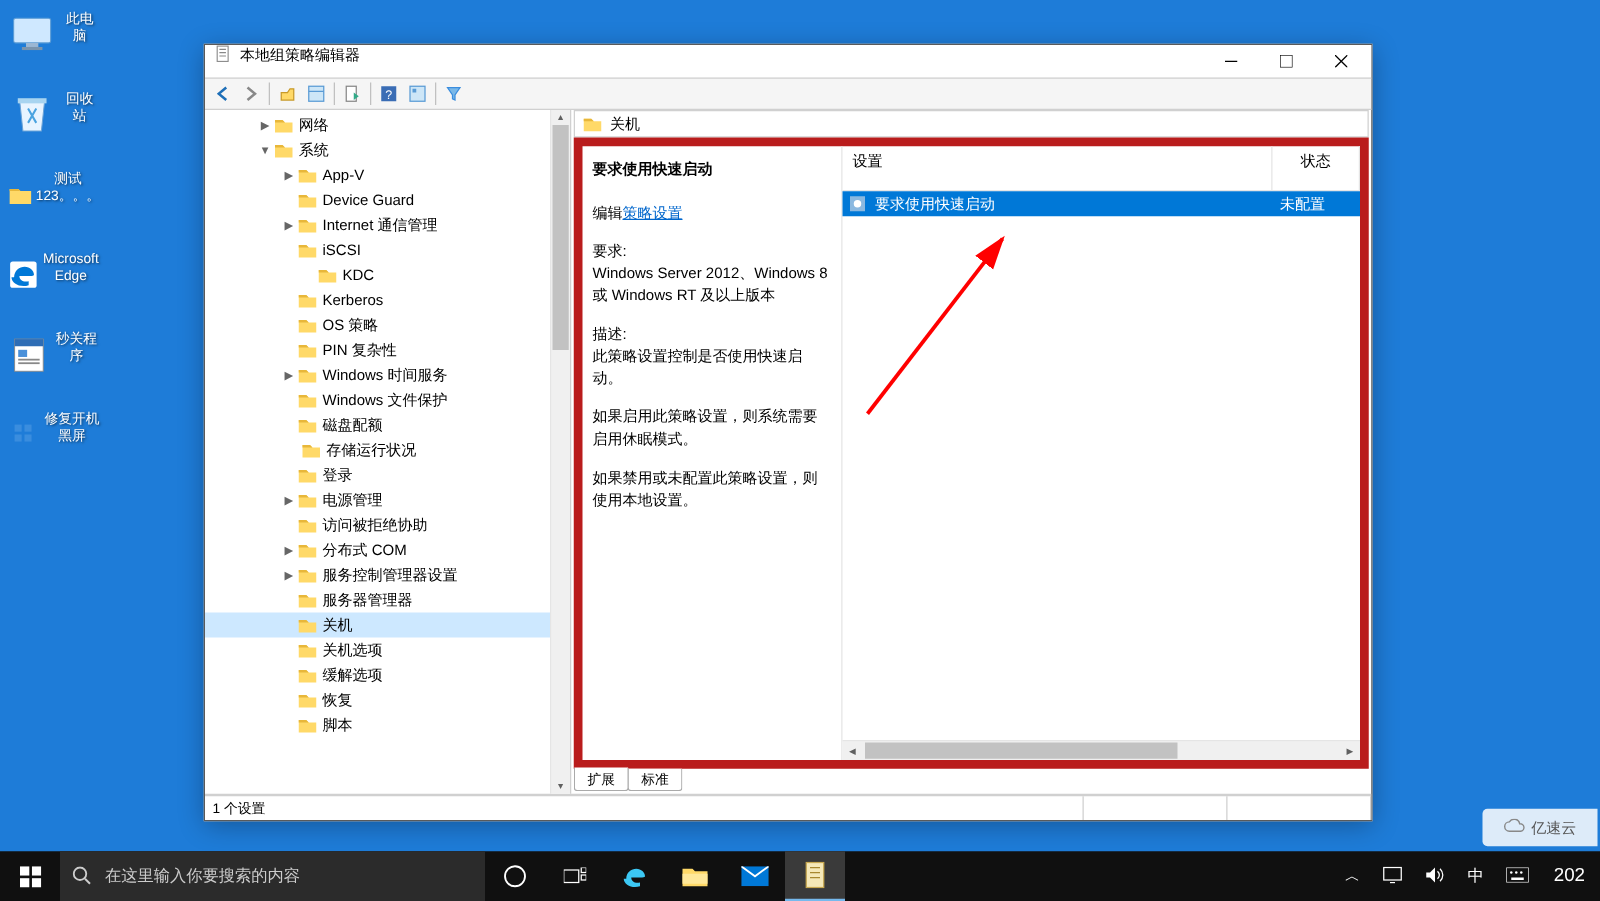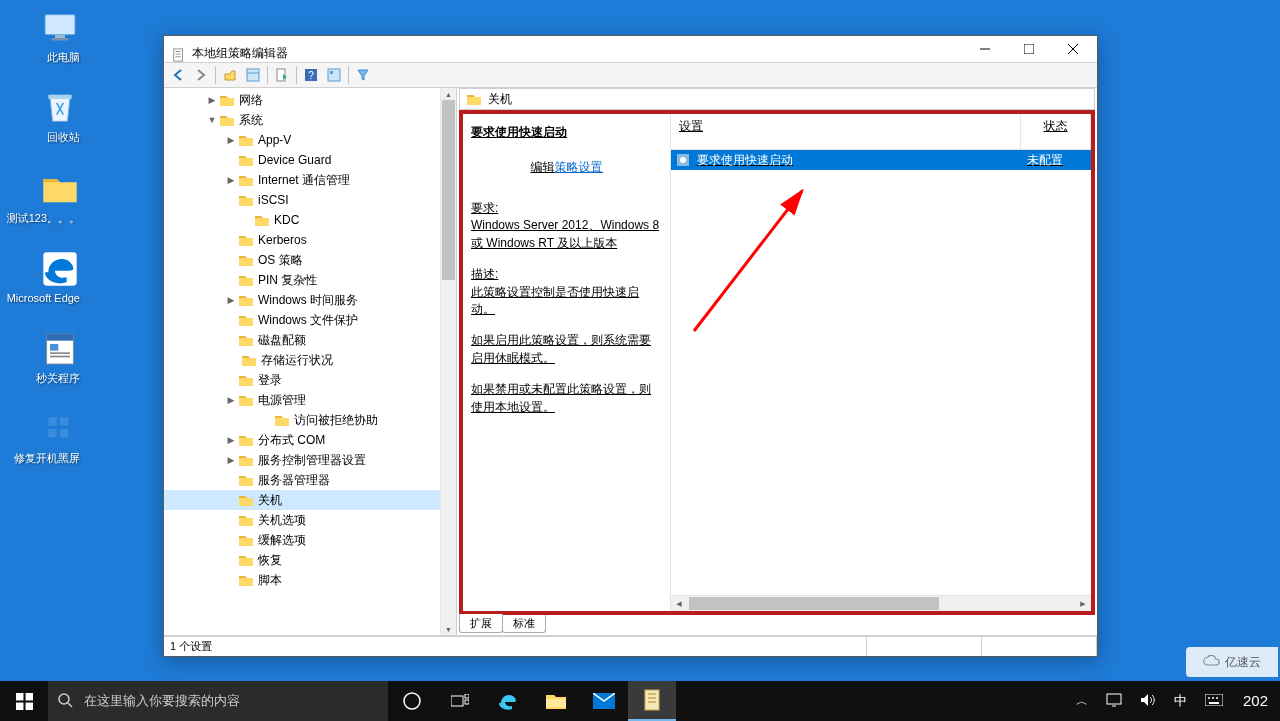--- a/index.html
+++ b/index.html
@@ -1,26 +1,26 @@
 <!DOCTYPE html>
 <html><head>
 <meta charset="utf-8">
 <style>
 * { margin: 0; padding: 0; box-sizing: border-box; font-family: "Microsoft YaHei", "Segoe UI", Tahoma, sans-serif; }
 body { width: 1280px; height: 721px; background: #1e7cd8; overflow: hidden; position: relative; }
 
 
 .desktop { position: absolute; inset: 0; padding: 8px 6px; }
-.desktop-icon { width: 74px; display: flex; flex-direction: column; align-items: flex-end; gap: 2px; margin-bottom: 24px; cursor: pointer; }
+.desktop-icon { width: 74px; display: flex; flex-direction: row; align-items: flex-start; gap: 2px; margin-bottom: 24px; cursor: pointer; }
 .desktop-icon .ico { width: 40px; height: 40px; display: flex; align-items: center; justify-content: center; }
 .desktop-icon .lbl { font-size: 11px; color: #fff; text-align: center; text-shadow: 1px 1px 2px rgba(0,0,0,.6); line-height: 1.3; }
 
 
 .window { position: absolute; left: 163px; top: 35px; width: 935px; height: 622px; background: #fff; border: 1px solid #5a5a5a; display: flex; flex-direction: column; box-shadow: 0 4px 20px rgba(0,0,0,.3); }
-.titlebar { height: 26px; display: flex; align-items: flex-end; padding: 0 2px 0 8px; background: #fff; }
+.titlebar { height: 26px; display: flex; align-items: flex-start; padding: 0 2px 0 8px; background: #fff; }
 .titlebar .ticon { width: 14px; height: 14px; margin-right: 6px; }
 .titlebar .ttitle { font-size: 12px; flex: 1; }
 .tbtn { width: 44px; height: 26px; display: flex; align-items: center; justify-content: center; cursor: pointer; }
 
 .menubar { height: 22px; display: flex; align-items: center; padding: 0 6px; font-size: 12px; background: #fff; }
 .menubar .mi { padding: 2px 8px; cursor: pointer; }
 
 .toolbar { height: 26px; border-top: 1px solid #d0d0d0; border-bottom: 1px solid #d0d0d0; background: #f5f5f5; display: flex; align-items: center; gap: 1px; padding: 0 3px; }
 .toolbar .tk { width: 22px; height: 22px; display: flex; align-items: center; justify-content: center; cursor: pointer; border: 1px solid transparent; }
 .toolbar .sep { width: 1px; height: 18px; background: #c0c0c0; margin: 0 2px; }
@@ -34,24 +34,24 @@
 .tree-scroll .arr.up { top: 0; }
 .tree-scroll .arr.dn { bottom: 0; }
 
 .tree-row { height: 20px; display: flex; align-items: center; cursor: pointer; white-space: nowrap; }
 .tree-row.sel { background: #cde8ff; }
 .tw { width: 12px; height: 12px; display: inline-flex; align-items: center; justify-content: center; font-size: 9px; color: #666; margin-right: 1px; }
 .fld { width: 16px; height: 14px; margin-right: 4px; display: inline-flex; }
 
 .right-pane { flex: 1; display: flex; flex-direction: column; min-width: 0; }
 .path-head { height: 22px; background: #fff; border-bottom: 1px solid #d0d0d0; display: flex; align-items: center; padding: 0 6px; gap: 6px; font-size: 12px; margin: 0 2px; border: 1px solid #d0d0d0; }
-.content-row { flex: 1; display: flex; min-height: 0; border: 4px solid #b91c1c; margin: 0 2px; text-decoration: underline; }
+.content-row { flex: 1; display: flex; min-height: 0; border: 7px solid #b91c1c; margin: 0 2px; }
 .detail-pane { width: 208px; padding: 10px 8px; font-size: 12px; border-right: 1px solid #e5e5e5; }
 .detail-pane h4 { font-size: 12px; margin-bottom: 18px; }
-.detail-pane .editline { margin-bottom: 24px; text-align: center; }
+.detail-pane .editline { margin-bottom: 14px; }
 .detail-pane a { color: #0066cc; text-decoration: underline; cursor: pointer; }
 .detail-pane p { margin-bottom: 14px; line-height: 1.45; }
 
 .list-pane { flex: 1; display: flex; flex-direction: column; position: relative; }
 .list-head { height: 36px; display: flex; font-size: 12px; border-bottom: 1px solid #e5e5e5; }
 .list-head .col { padding: 4px 8px; border-right: 1px solid #e5e5e5; }
 .list-head .c1 { flex: 1; }
 .list-head .c2 { width: 70px; text-align: center; }
 .list-row { height: 20px; display: flex; align-items: center; font-size: 12px; background: #0078d7; color: #fff; }
 .list-row .ico2 { width: 16px; height: 16px; margin: 0 4px; }
@@ -357,21 +357,21 @@
             <span>登录</span>
           </div>
           <div class="tree-row" style="padding-left: 61px;">
             <span class="tw">▶</span>
             <svg class="fld" viewBox="0 0 16 14">
               <path d="M1 3h6l2 2h6v8H1z" fill="#ffd968"></path>
               <path d="M1 3h6l2 2H1z" fill="#e8b73a"></path>
             </svg>
             <span>电源管理</span>
           </div>
-          <div class="tree-row" style="padding-left: 61px; margin-left: 36px;">
+          <div class="tree-row" style="padding-left: 61px;">
             <span class="tw"></span>
             <svg class="fld" viewBox="0 0 16 14">
               <path d="M1 3h6l2 2h6v8H1z" fill="#ffd968"></path>
               <path d="M1 3h6l2 2H1z" fill="#e8b73a"></path>
             </svg>
             <span>访问被拒绝协助</span>
           </div>
           <div class="tree-row" style="padding-left: 61px;">
             <span class="tw">▶</span>
             <svg class="fld" viewBox="0 0 16 14">

